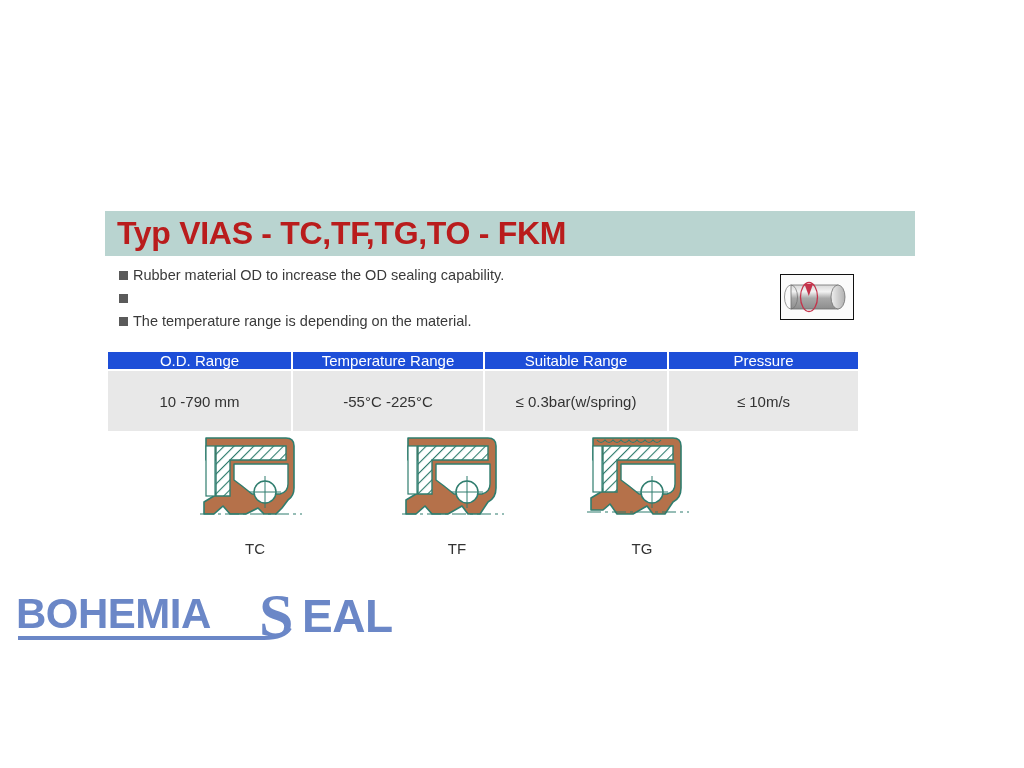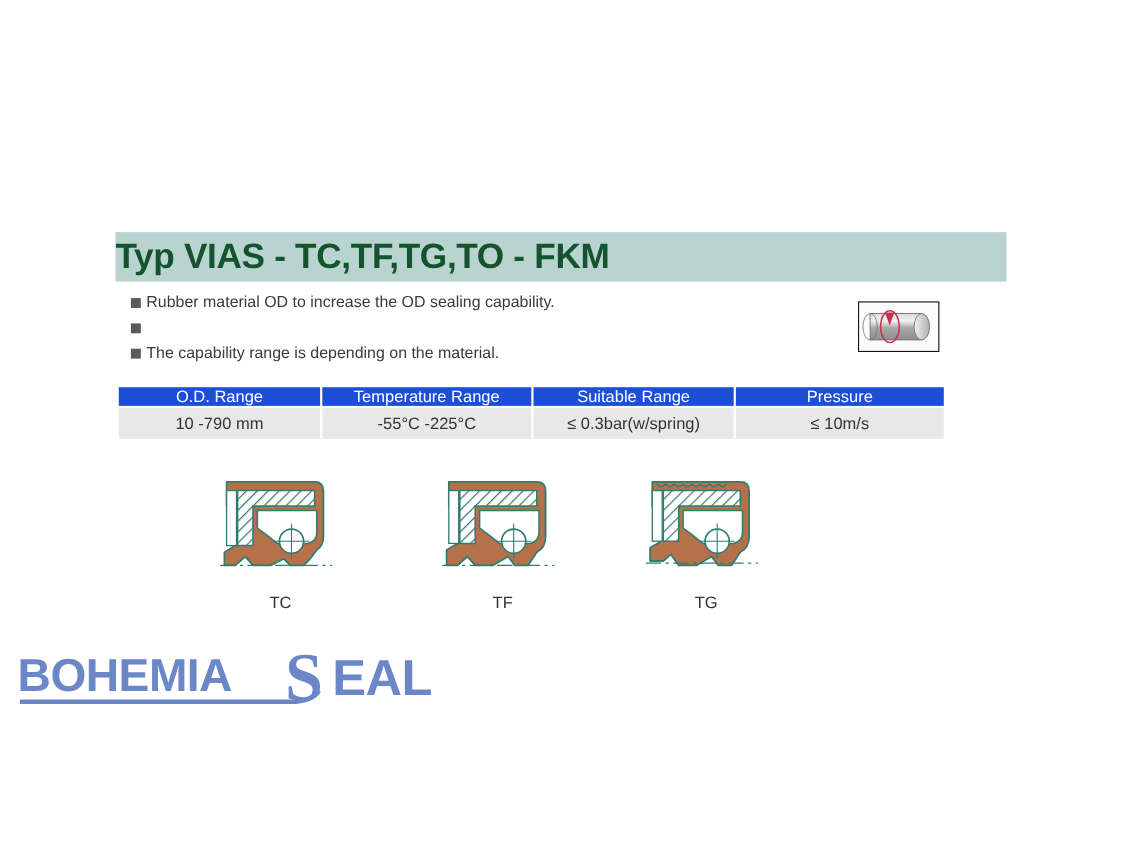--- a/index.html
+++ b/index.html
@@ -31,22 +31,22 @@
     height: 45px;
     background: #b9d4d0;
     display: flex;
     align-items: center;
   }
   .title-text {
     font-family: "Liberation Sans", sans-serif;
     font-weight: bold;
     font-size: 32px;
     letter-spacing: -0.3px;
-    color: #14532d;
-    padding-left: 0;
+    color: #b91c1c;
+    padding-left: 12px;
     white-space: nowrap;
   }
 
   
   .bullets {
     position: absolute;
     left: 119px;
     top: 266px;
     width: 640px;
   }
@@ -102,21 +102,21 @@
     height: 16px;
     text-align: center;
     padding: 0;
   }
   .spec-table td {
     background: #e8e8e8;
     color: #333333;
     font-size: 15px;
     height: 28px;
     text-align: center;
-    padding: 0;
+    padding: 16px;
   }
   .col-od    { width: 183px; }
   .col-temp  { width: 190px; }
   .col-press { width: 182px; }
   .col-vel   { width: 189px; }
 
   
   .seals {
     position: absolute;
     left: 0;
@@ -168,21 +168,21 @@
       <span class="bullet-mark"></span>
       <span class="bullet-text">Rubber material OD to increase the OD sealing capability.</span>
     </div>
 
     <div class="bullet-row">
       <span class="bullet-mark"></span>
     </div>
 
     <div class="bullet-row">
       <span class="bullet-mark"></span>
-      <span class="bullet-text">The capability range is depending on the material.</span>
+      <span class="bullet-text">The temperature range is depending on the material.</span>
     </div>
 
   </div>
 
   <div class="shaft-icon">
     <svg width="71" height="43" viewBox="0 0 71 43">
       <defs>
         <linearGradient id="shaftGrad" x1="0" y1="0" x2="0" y2="1">
           <stop offset="0%" stop-color="#d9d9d9"></stop>
           <stop offset="28%" stop-color="#f2f2f2"></stop>

